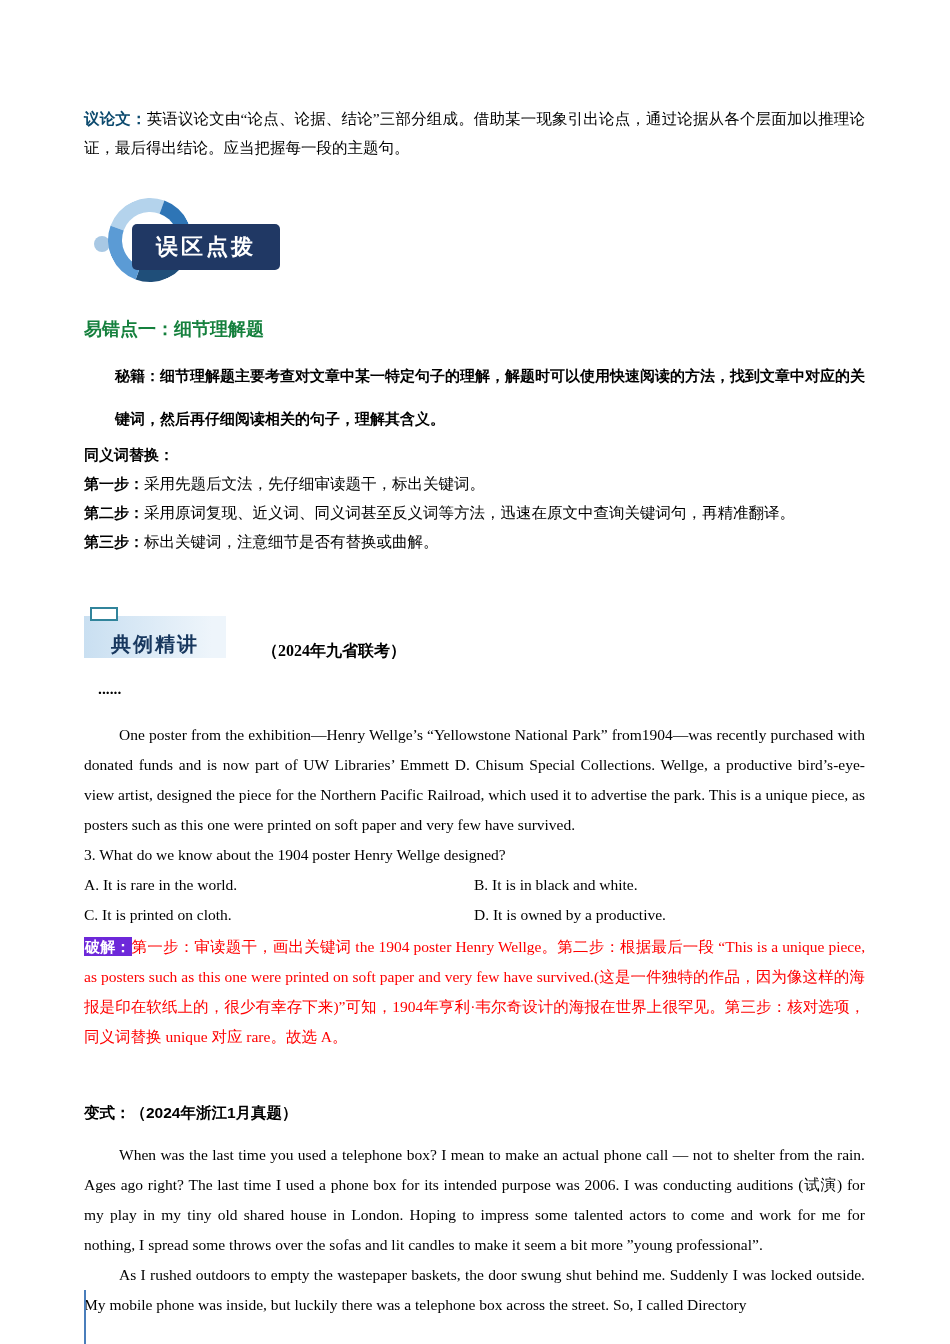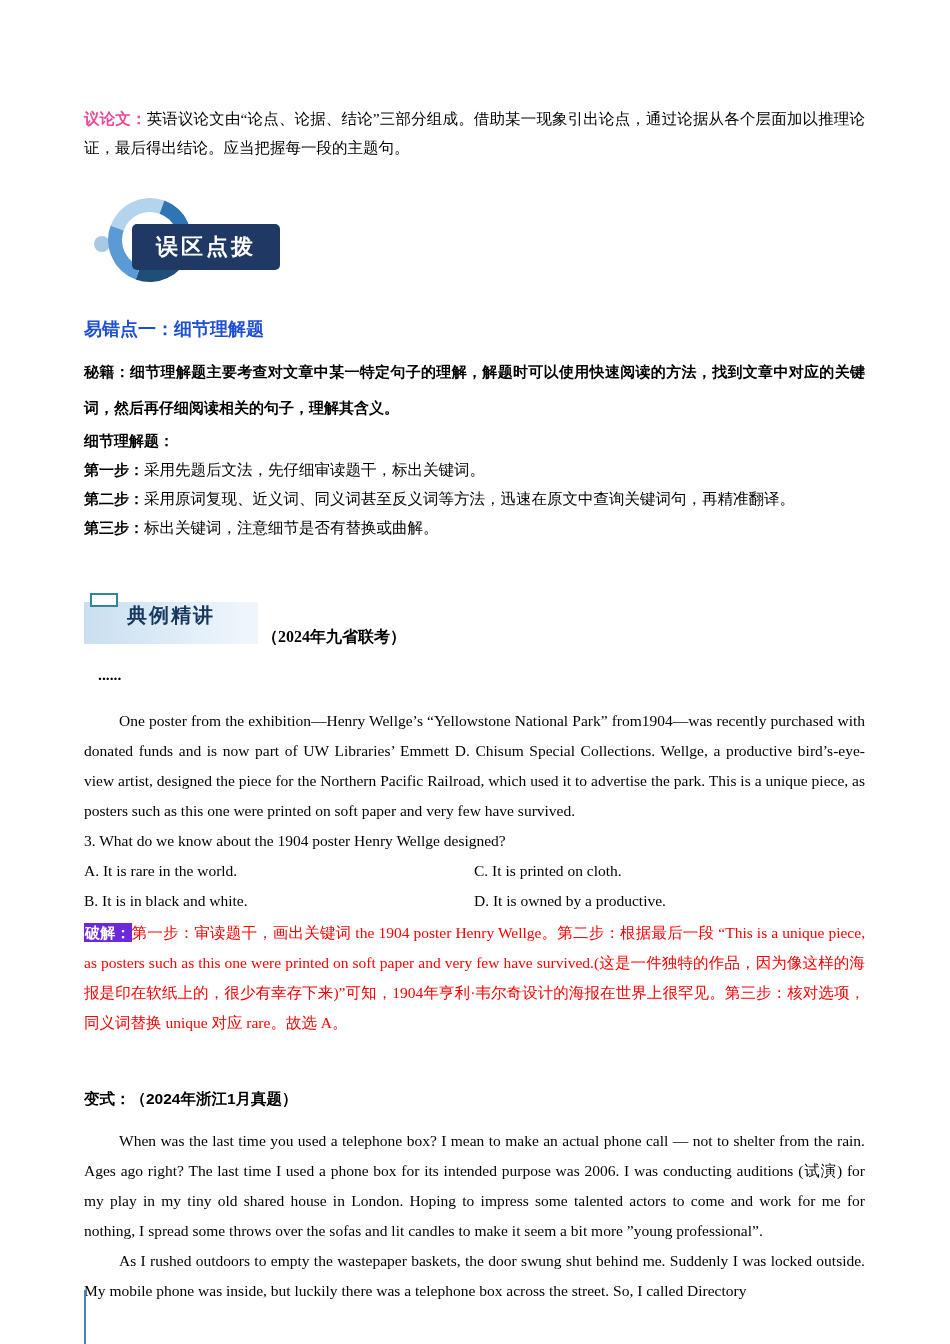--- a/index.html
+++ b/index.html
@@ -10,51 +10,51 @@
     padding:104px 85px 0 84px;
     background:#ffffff;
     font-family:"Liberation Serif","DejaVu Serif",serif;
     font-size:15.5px; color:#000;
     overflow:hidden;
   }
   p { margin:0; }
   .cn { line-height:29px; text-align:justify; }
   .en { line-height:30px; text-align:justify; }
   .indent { text-indent:35px; }
-  .red-label { color:#ec4899; font-weight:bold; }
+  .red-label { color:#0c4a6e; font-weight:bold; }
   .cn-bold { font-family:"Liberation Sans","DejaVu Sans",sans-serif; font-weight:bold; font-size:15px; }
 
   
   .logo-wrap { position:relative; height:102px; margin-top:34px; }
   .logo-dot { position:absolute; left:10px; top:40px; width:16px; height:16px;
               border-radius:50%; background:#a8c8e4; }
   .logo-ring { position:absolute; left:24px; top:2px; width:56px; height:56px;
                border-radius:50%; border:14px solid #2e75b6;
                border-top-color:#b4d3ec; border-left-color:#5b9bd5; border-bottom-color:#1f4e79;
                transform:rotate(-25deg); }
   .logo-box { position:absolute; left:48px; top:28px;
               background:#203864; color:#ffffff; border-radius:5px;
               font-family:"Liberation Sans","DejaVu Sans",sans-serif;
               font-weight:bold; font-size:22px; letter-spacing:3px;
               padding:8px 24px; }
 
-  .section-heading { margin:16px 0 10px 0; color:#1d4ed8; font-weight:bold;
+  .section-heading { margin:16px 0 10px 0; color:#15803d; font-weight:bold;
                      font-size:18px; line-height:30px;
                      font-family:"Liberation Sans","DejaVu Sans",sans-serif; }
-  .secret { line-height:36px; text-align:justify; }
+  .secret { line-height:43px; text-align:justify;margin-left:31px; }
   .step-line { line-height:29px; text-align:justify; }
   .step-label { font-family:"Liberation Sans","DejaVu Sans",sans-serif; font-weight:bold; font-size:15px; }
 
   
   .example-header { position:relative; height:46px; margin-top:56px; }
-  .example-badge { position:absolute; left:0; top:4px; width:174px; height:42px;
+  .example-badge { position:absolute; left:0; top:4px; width:142px; height:42px;
                    background:linear-gradient(90deg,#c9dff1 0%,#eef5fb 90%);
                    color:#17375e; font-family:"Liberation Sans","DejaVu Sans",sans-serif;
                    font-weight:bold; font-size:20px; letter-spacing:2px;
-                   display:flex; align-items:flex-start; justify-content:center; }
+                   display:flex; align-items:flex-end; justify-content:center; }
   .badge-tab { position:absolute; left:6px; top:-9px; width:24px; height:10px;
                border:2px solid #31849b; background:#ffffff; }
   .example-source { position:absolute; left:178px; bottom:-4px; font-weight:bold; font-size:16px; }
 
   .ellipsis { margin-top:16px; padding-left:14px; line-height:29px; font-weight:bold; }
   .passage { margin-top:17px; }
   .options { display:grid; grid-template-columns:390px 1fr; line-height:30px; }
 
   .solution { color:#ff0000; line-height:30px; text-align:justify; margin-top:2px; }
   .solution-label { background:#6d28d9; color:#ffffff; font-weight:bold; padding:1px 1px;
@@ -76,21 +76,21 @@
   <div class="logo-wrap">
     <span class="logo-dot"></span>
     <span class="logo-ring"></span>
     <span class="logo-box">误区点拨</span>
   </div>
 
   <p class="section-heading">易错点一：细节理解题</p>
 
   <p class="secret cn-bold"><span>秘籍：</span><span>细节理解题主要考查对文章中某一特定句子的理解，解题时可以使用快速阅读的方法，找到文章中对应的关键词，然后再仔细阅读相关的句子，理解其含义。</span></p>
 
-  <p class="step-line"><span class="step-label">细节理解题：</span></p>
+  <p class="step-line"><span class="step-label">同义词替换：</span></p>
 
   <p class="step-line"><span class="step-label">第一步：</span><span>采用先题后文法，先仔细审读题干，标出关键词。</span></p>
   <p class="step-line"><span class="step-label">第二步：</span><span>采用原词复现、近义词、同义词甚至反义词等方法，迅速在原文中查询关键词句，再精准翻译。</span></p>
   <p class="step-line"><span class="step-label">第三步：</span><span>标出关键词，注意细节是否有替换或曲解。</span></p>
 
   <div class="example-header">
     <div class="example-badge">
       <span class="badge-tab"></span>
       <span>典例精讲</span>
     </div>
@@ -98,22 +98,22 @@
   </div>
 
   <p class="ellipsis">......</p>
 
   <p class="en indent passage">One poster from the exhibition—Henry Wellge’s “Yellowstone National Park” from1904—was recently purchased with donated funds and is now part of UW Libraries’ Emmett D. Chisum Special Collections. Wellge, a productive bird’s-eye-view artist, designed the piece for the Northern Pacific Railroad, which used it to advertise the park. This is a unique piece, as posters such as this one were printed on soft paper and very few have survived.</p>
 
   <p class="en">3. What do we know about the 1904 poster Henry Wellge designed?</p>
 
   <div class="options">
     <span class="en">A. It is rare in the world.</span>
+    <span class="en">B. It is in black and white.</span>
     <span class="en">C. It is printed on cloth.</span>
-    <span class="en">B. It is in black and white.</span>
     <span class="en">D. It is owned by a productive.</span>
   </div>
 
   <p class="solution"><span class="solution-label">破解：</span><span>第一步：审读题干，画出关键词 the 1904 poster Henry Wellge。第二步：根据最后一段 “This is a unique piece, as posters such as this one were printed on soft paper and very few have survived.(这是一件独特的作品，因为像这样的海报是印在软纸上的，很少有幸存下来)”可知，1904年亨利·韦尔奇设计的海报在世界上很罕见。第三步：核对选项，同义词替换 unique 对应 rare。故选 A。</span></p>
 
   <p class="variant-head"><span>变式：</span><span>（2024年浙江1月真题）</span></p>
 
   <p class="en indent variant-p1">When was the last time you used a telephone box? I mean to make an actual phone call — not to shelter from the rain. Ages ago  right? The last time I used a phone box for its intended purpose was 2006. I was conducting auditions (试演) for my play in my tiny old shared house in London. Hoping to impress some talented actors to come and work for me for nothing, I spread some throws over the sofas and lit candles to make it seem a bit more ”young professional”.</p>
   <p class="en indent">As I rushed outdoors to empty the wastepaper baskets, the door swung shut behind me. Suddenly I was locked outside. My mobile phone was inside, but luckily there was a telephone box across the street. So, I called Directory</p>
 

